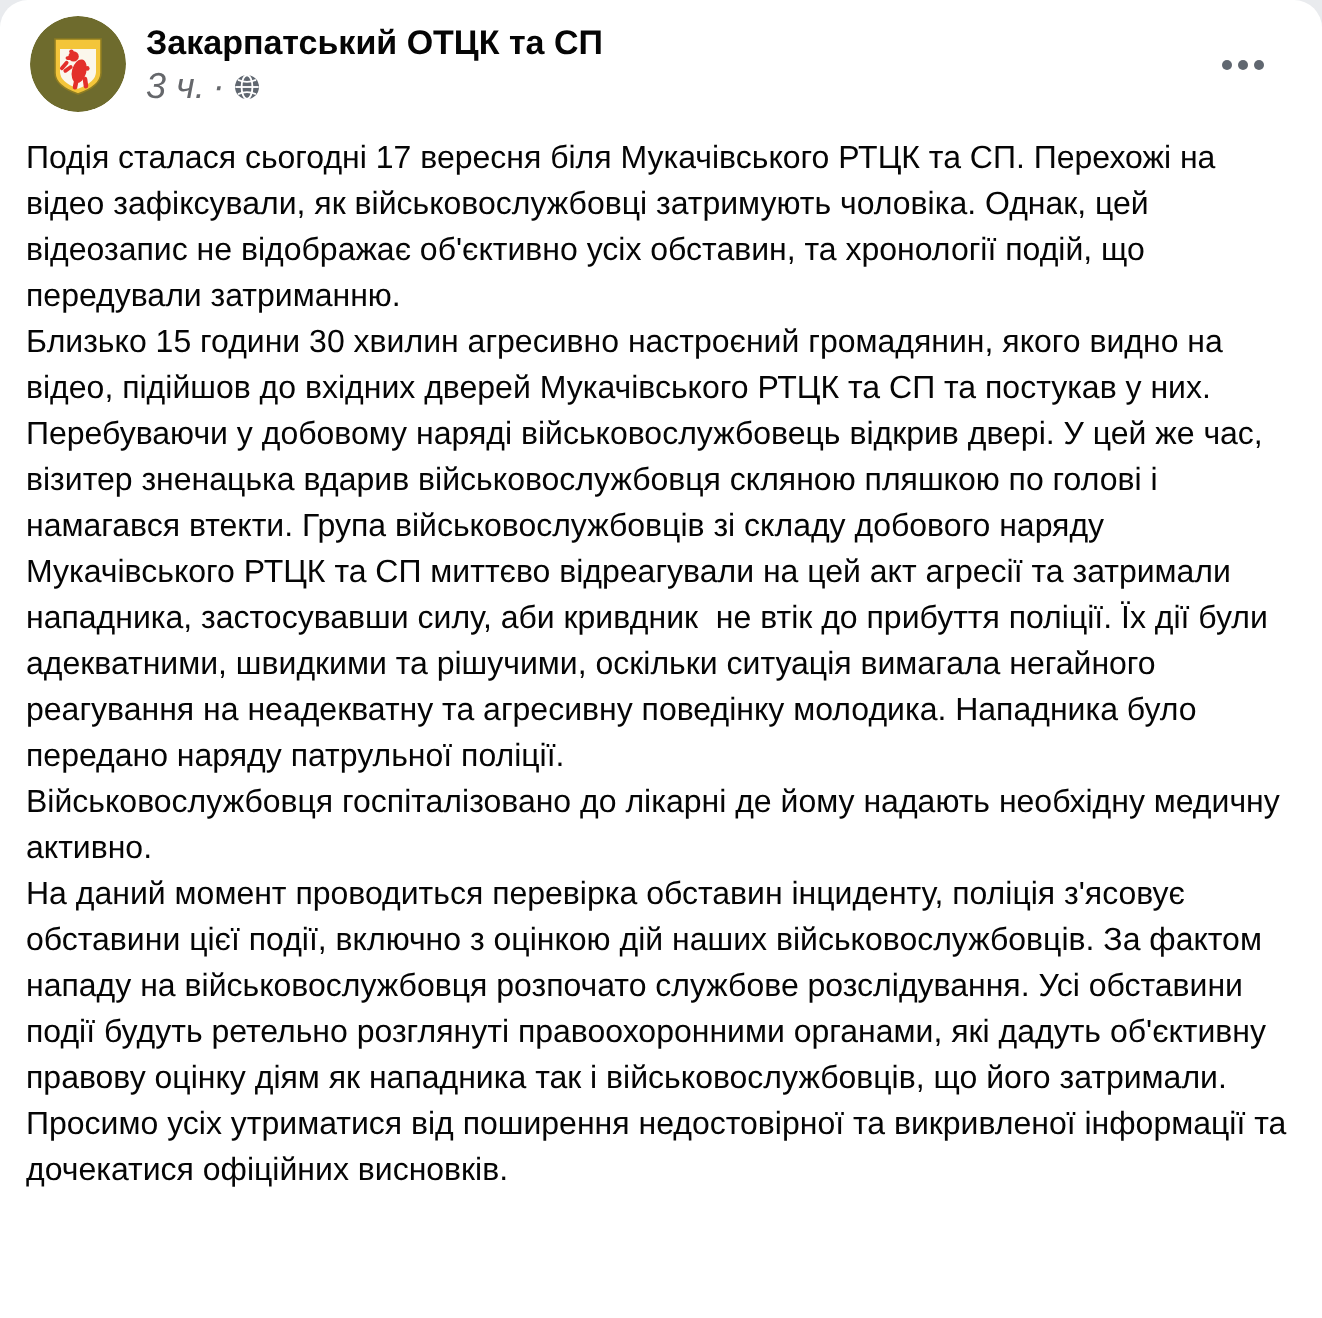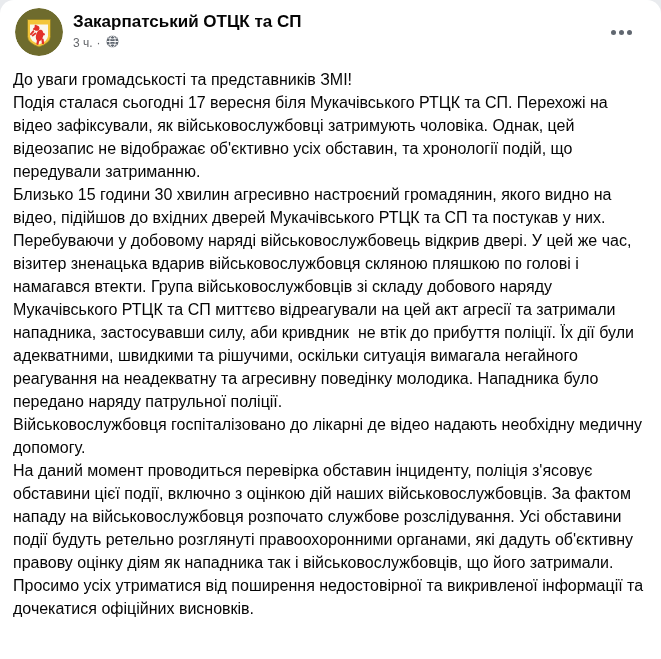--- a/index.html
+++ b/index.html
@@ -49,26 +49,27 @@
     font-weight: 700;
     color: #050505;
     line-height: 21px;
     text-decoration: none;
     display: inline-block;
     cursor: pointer;
     text-align: center;
   }
   .meta {
     display: flex;
-    align-items: flex-start;
+    align-items: center;
     gap: 4px;
     margin-top: 2px;
-    font-size: 12px;
+    font-size: 18px;
     color: #65676B;
     line-height: 18px;
+    font-style: italic;
   }
   .timestamp { color: #65676B; text-decoration: none; cursor: pointer; }
   .meta .dot-sep { color: #65676B; }
   .globe-wrap { display: inline-flex; align-items: center; }
   .more-btn {
     position: absolute;
     top: 20px;
     right: 24px;
     width: 32px;
     height: 24px;
@@ -145,21 +146,20 @@
       </div>
 
       <button class="more-btn">
         <span class="dot-i"></span>
         <span class="dot-i"></span>
         <span class="dot-i"></span>
       </button>
     </header>
 
     <div class="post-body">
-      <p>До уваги громадськості та представників ЗМІ!</p>
       <p>Подія сталася сьогодні 17 вересня біля Мукачівського РТЦК та СП. Перехожі на відео зафіксували, як військовослужбовці затримують чоловіка. Однак, цей відеозапис не відображає об'єктивно усіх обставин, та хронології подій, що передували затриманню.</p>
       <p>Близько 15 години 30 хвилин агресивно настроєний громадянин, якого видно на відео, підійшов до вхідних дверей Мукачівського РТЦК та СП та постукав у них. Перебуваючи у добовому наряді військовослужбовець відкрив двері. У цей же час, візитер зненацька вдарив військовослужбовця скляною пляшкою по голові і намагався втекти. Група військовослужбовців зі складу добового наряду  Мукачівського РТЦК та СП миттєво відреагували на цей акт агресії та затримали нападника, застосувавши силу, аби кривдник  не втік до прибуття поліції. Їх дії були адекватними, швидкими та рішучими, оскільки ситуація вимагала негайного реагування на неадекватну та агресивну поведінку молодика. Нападника було передано наряду патрульної поліції.</p>
-      <p>Військовослужбовця госпіталізовано до лікарні де відео надають необхідну медичну допомогу.</p>
+      <p>Військовослужбовця госпіталізовано до лікарні де йому надають необхідну медичну активно.</p>
       <p>На даний момент проводиться перевірка обставин інциденту, поліція з'ясовує обставини цієї події, включно з оцінкою дій наших військовослужбовців. За фактом нападу на військовослужбовця розпочато службове розслідування. Усі обставини події будуть ретельно розглянуті правоохоронними органами, які дадуть об'єктивну правову оцінку діям як нападника так і військовослужбовців, що його затримали.  Просимо усіх утриматися від поширення недостовірної та викривленої інформації та дочекатися офіційних висновків.</p>
     </div>
 
   </article>
 </div>
 
 </body></html>

